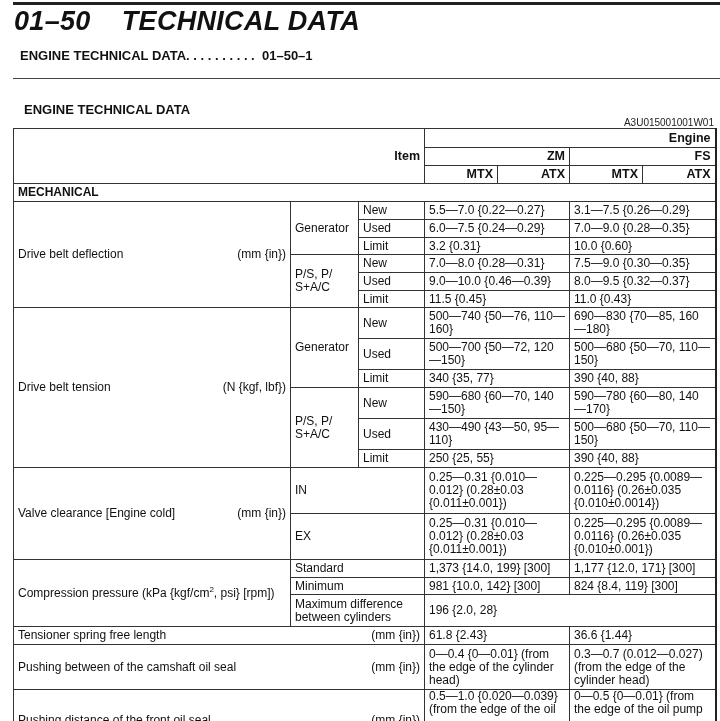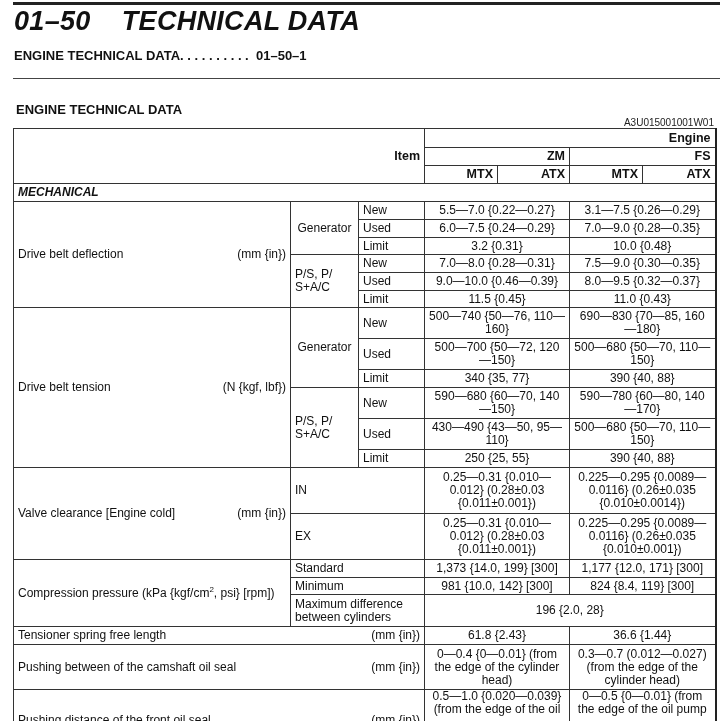--- a/index.html
+++ b/index.html
@@ -1,29 +1,29 @@
 <!DOCTYPE html>
 <html><head>
 <meta charset="utf-8">
 <style>
   html, body { margin: 0; padding: 0; background: #ffffff; }
   body { width: 720px; height: 721px; overflow: hidden; position: relative;
          font-family: "Liberation Sans", sans-serif; color: #111; }
   .topline { position: absolute; left: 13px; right: 0; top: 2px; height: 3px; background: #222; }
   .chapter { position: absolute; left: 14px; top: 6px; font-size: 27px; font-weight: bold; letter-spacing: 0.3px; white-space: pre; font-style: italic; }
-  .toc { position: absolute; left: 14px; top: 48px; font-size: 13px; font-weight: bold; white-space: pre; }
+  .toc { position: absolute; left: 20px; top: 48px; font-size: 13px; font-weight: bold; white-space: pre; }
   .midline { position: absolute; left: 13px; right: 0; top: 78px; height: 1px; background: #444; }
-  .section { position: absolute; left: 16px; top: 102px; font-size: 13px; font-weight: bold; }
+  .section { position: absolute; left: 24px; top: 102px; font-size: 13px; font-weight: bold; }
   .docid { position: absolute; right: 6px; top: 117px; font-size: 10px; color: #222; }
 
   table.spec { position: absolute; left: 13px; top: 128px; border-collapse: collapse; table-layout: fixed;
                font-size: 12px; line-height: 13px; }
   table.spec td { border: 1px solid #333; padding: 0 4px; vertical-align: middle; overflow: hidden; }
-  table.spec td.c { text-align: center; }
-  table.spec td.b { font-weight: bold; font-style: italic; }
+  table.spec td.c { text-align: left; }
+  table.spec td.b { font-weight: bold; }
   table.spec td.hdr { font-weight: bold; text-align: right; font-size: 12.5px; }
   .itm { display: flex; justify-content: space-between; align-items: center; }
   .outer-r { border-right: 2px solid #222 !important; }
   sup { font-size: 8px; line-height: 0; }
 </style>
 </head>
 <body>
 
 <div class="topline"></div>
 <div class="chapter">01–50    TECHNICAL DATA</div>
@@ -76,21 +76,21 @@
     <td colspan="2" class="c outer-r">3.1—7.5 {0.26—0.29}</td>
   </tr>
   <tr style="height:18px">
     <td>Used</td>
     <td colspan="2" class="c">6.0—7.5 {0.24—0.29}</td>
     <td colspan="2" class="c outer-r">7.0—9.0 {0.28—0.35}</td>
   </tr>
   <tr style="height:17px">
     <td>Limit</td>
     <td colspan="2" class="c">3.2 {0.31}</td>
-    <td colspan="2" class="c outer-r">10.0 {0.48}</td>
+    <td colspan="2" class="c outer-r">10.0 {0.60}</td>
   </tr>
   <tr style="height:18px">
     <td rowspan="3">P/S, P/ S+A/C</td>
     <td>New</td>
     <td colspan="2" class="c">7.0—8.0 {0.28—0.31}</td>
     <td colspan="2" class="c outer-r">7.5—9.0 {0.30—0.35}</td>
   </tr>
   <tr style="height:18px">
     <td>Used</td>
     <td colspan="2" class="c">9.0—10.0 {0.46—0.39}</td>

